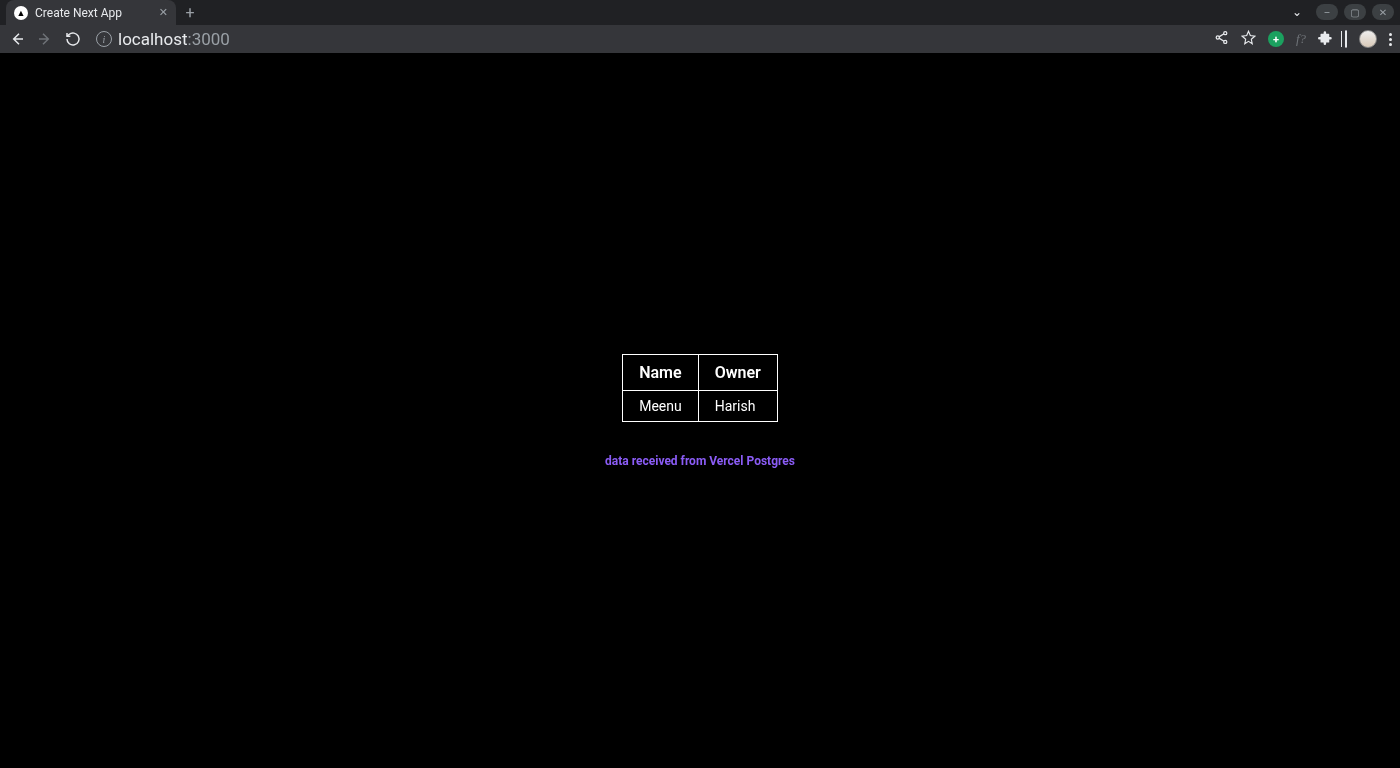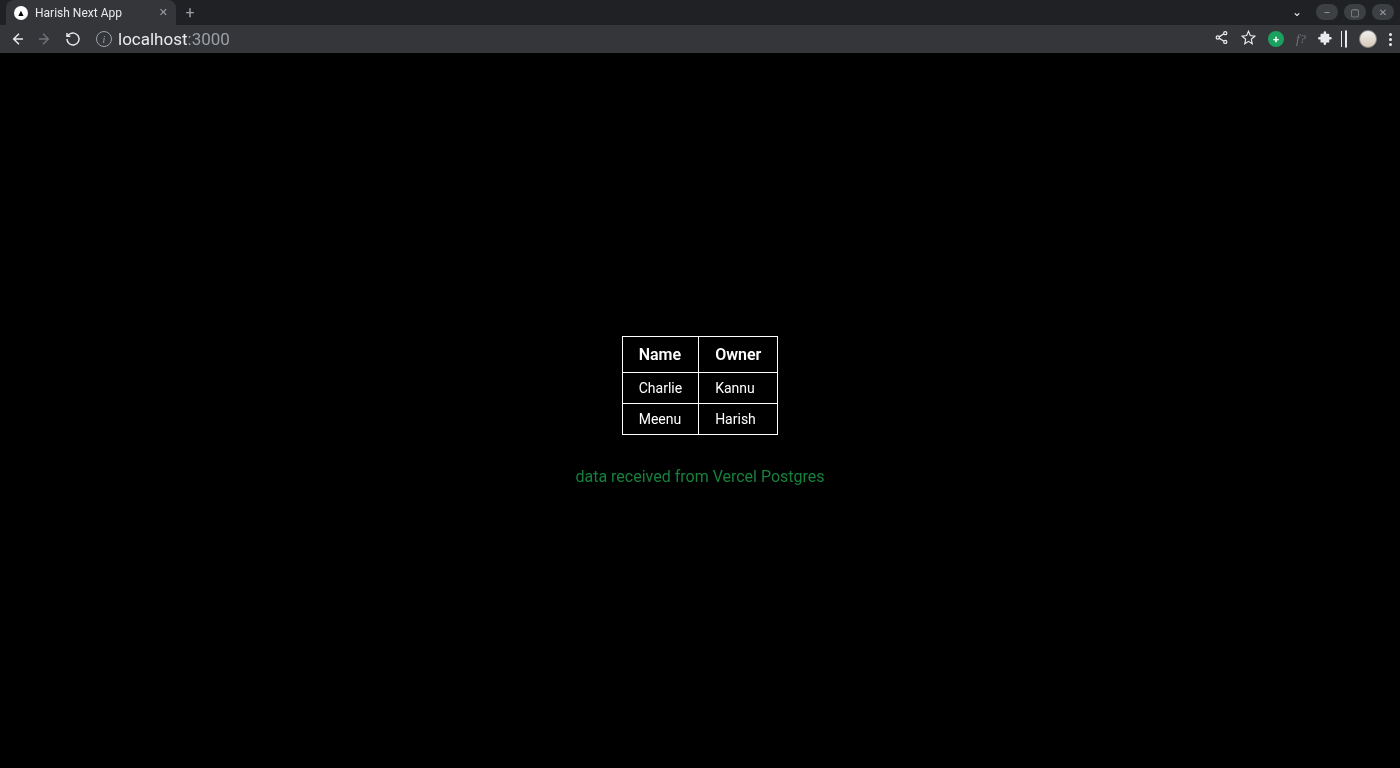--- a/index.html
+++ b/index.html
@@ -109,30 +109,30 @@
     }
     .data-table th {
       font-size: 16px;
       font-weight: 600;
       padding: 8px 16px;
     }
     .data-table td {
       font-size: 14px;
       padding: 7px 16px;
     }
-    .caption { color:#15803d; font-size:16px; }
+    .caption { color:#8b5cf6; font-size:12px;font-weight:bold; }
   </style>
 </head>
 <body>
 
 <div class="browser-chrome">
   <div class="tab-bar">
     <div class="tab">
       <span class="favicon">▲</span>
-      <span class="title">Harish Next App</span>
+      <span class="title">Create Next App</span>
       <span class="close">✕</span>
     </div>
     <div class="new-tab">+</div>
     <div class="window-controls">
       <span class="chev">⌄</span>
       <span class="win-btn">–</span>
       <span class="win-btn">▢</span>
       <span class="win-btn">✕</span>
     </div>
   </div>
@@ -197,23 +197,19 @@
 <div class="viewport">
   <table class="data-table">
     <thead>
       <tr>
         <th>Name</th>
         <th>Owner</th>
       </tr>
     </thead>
     <tbody>
       <tr>
-        <td>Charlie</td>
-        <td>Kannu</td>
-      </tr>
-      <tr>
         <td>Meenu</td>
         <td>Harish</td>
       </tr>
     </tbody>
   </table>
   <div class="caption">data received from Vercel Postgres</div>
 </div>
 
 </body></html>

